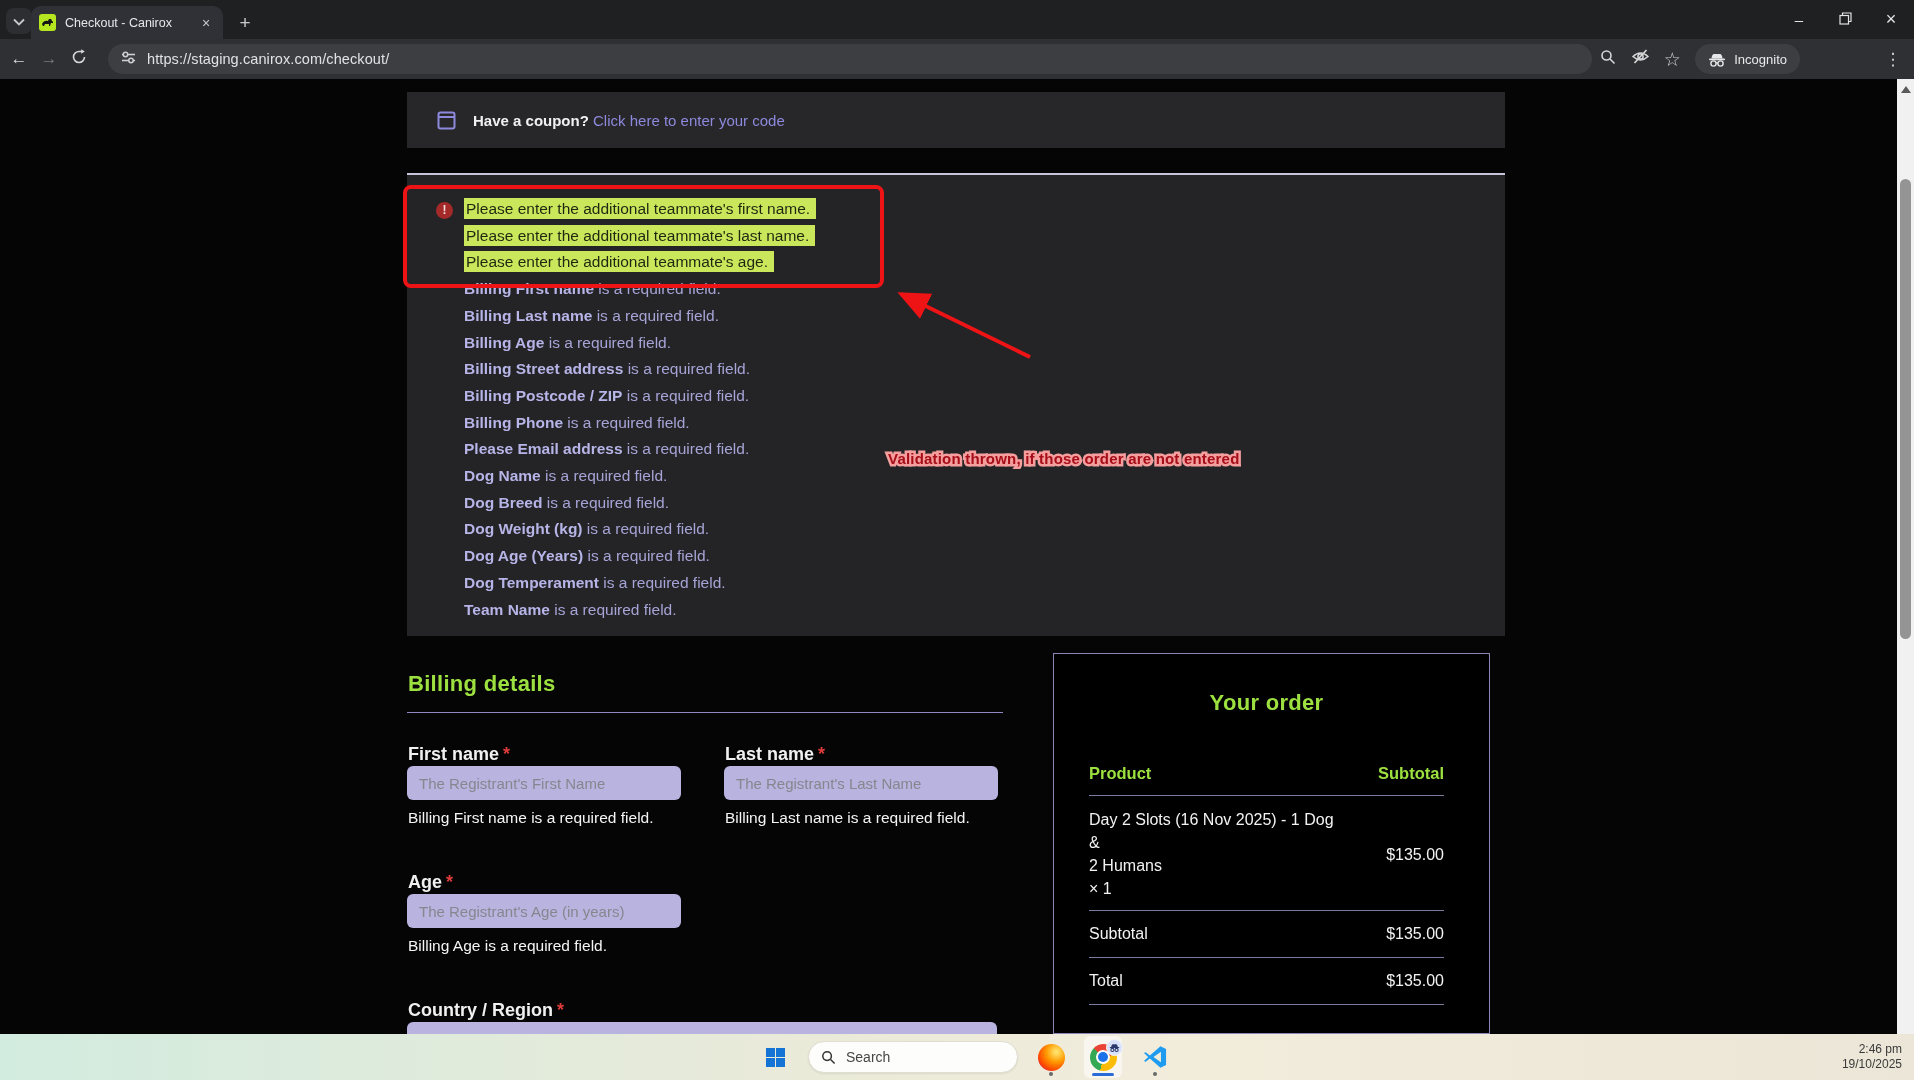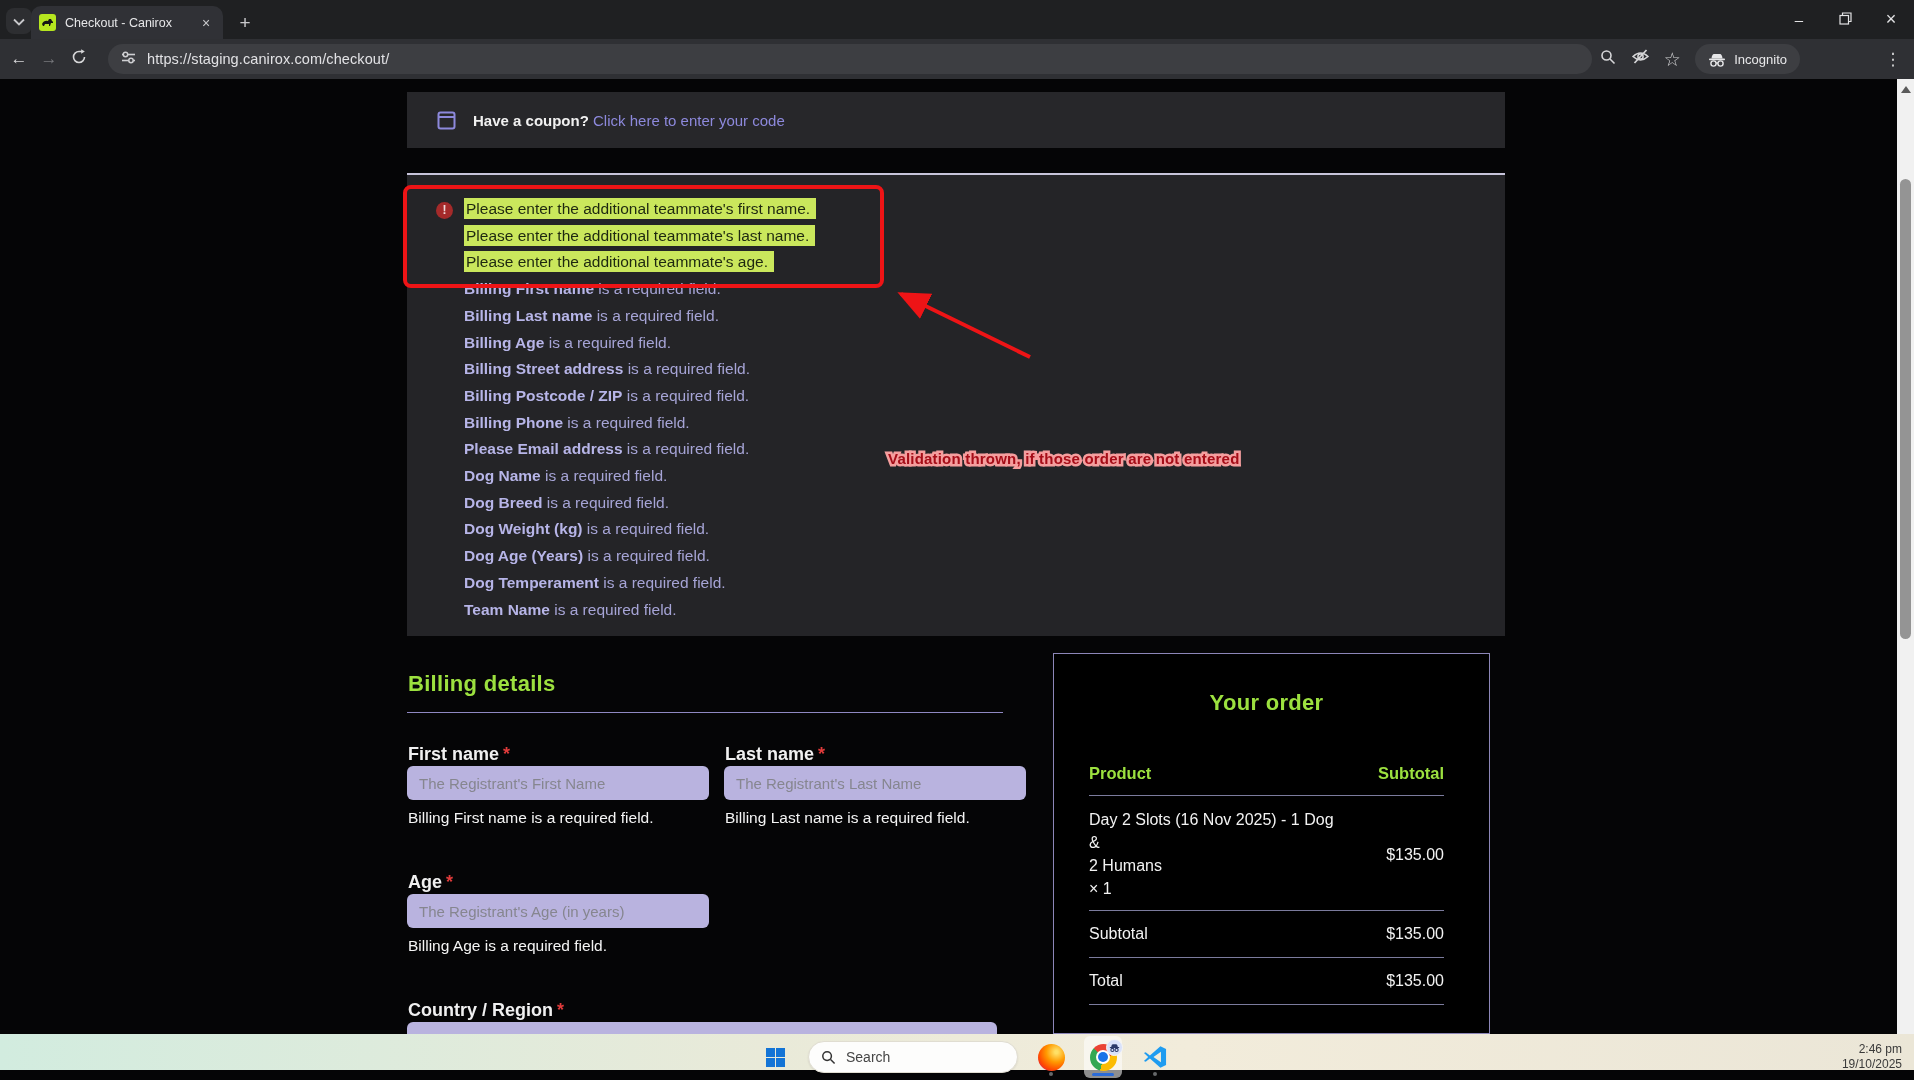--- a/index.html
+++ b/index.html
@@ -45,42 +45,42 @@
   
   .anno-box { position:absolute; left:403px; top:106px; width:481px; height:103px; border:4px solid #ee1416; border-radius:8px; }
   .anno-label { position:absolute; left:888px; top:371px; font-size:15px; font-weight:bold; color:#a50d18; -webkit-text-stroke:5px #f59e9e; paint-order:stroke fill; letter-spacing:0.2px; }
   .anno-svg { position:absolute; left:0; top:0; width:1914px; height:955px; pointer-events:none; }
 
   
   .billing-title { position:absolute; left:408px; top:592px; font-size:22px; font-weight:bold; color:#9ce13f; letter-spacing:0.3px; }
   .billing-rule { position:absolute; left:407px; top:633px; width:596px; height:1px; background:#8f88c2; }
   .f-label { position:absolute; font-size:18px; font-weight:bold; color:#f0f0f0; }
   .f-label .req { color:#e03b3b; margin-left:4px; }
-  .f-input { position:absolute; width:302px; height:34px; background:#b9b3df; border:none; border-radius:6px; padding:0 12px; font-size:15px; color:#2b2b33; font-family:"Liberation Sans",sans-serif; outline:none; }
+  .f-input { position:absolute; width:274px; height:34px; background:#b9b3df; border:none; border-radius:6px; padding:0 12px; font-size:15px; color:#2b2b33; font-family:"Liberation Sans",sans-serif; outline:none; }
   .f-input::placeholder { color:#86868f; opacity:1; }
   .f-msg { position:absolute; font-size:15.5px; color:#f4f4f4; }
   .country-select { position:absolute; left:407px; top:943px; width:590px; height:34px; background:#b9b3df; border-radius:6px; }
 
   
   .order-panel { position:absolute; left:1053px; top:574px; width:437px; height:381px; background:#000; border:1px solid #8c86b8; padding:0 45px 0 35px; }
   .order-title { margin-top:36px; font-size:22px; font-weight:bold; color:#9ce13f; letter-spacing:0.3px;text-align:center; }
   .order-head { display:flex; justify-content:space-between; margin-top:48px; font-size:16.5px; font-weight:bold; color:#9ce13f; }
   .o-div { height:1px; background:#7b7b9d; margin-top:12px; }
   .order-item { display:flex; justify-content:space-between; margin-top:12px; }
   .oi-name { color:#f2f2f2; font-size:16px; line-height:23px; width:250px; }
   .oi-price { color:#f2f2f2; font-size:16px; line-height:23px; align-self:center; }
   .o-row { display:flex; justify-content:space-between; color:#f2f2f2; font-size:16px; padding:14px 0; }
 
   
   .scrollbar { position:absolute; right:0; top:79px; width:17px; height:955px; background:#f1f1f1; }
   .sb-up { position:absolute; left:3.5px; top:7px; width:0; height:0; border-left:5px solid transparent; border-right:5px solid transparent; border-bottom:7px solid #5a5a5a; }
   .sb-thumb { position:absolute; left:3px; top:100px; width:11px; height:460px; background:#949494; border-radius:6px; }
 
   
-  .taskbar { position:absolute; left:0; top:1034px; width:1914px; height:36px; background:linear-gradient(90deg,#d2ecdf 0%, #e9ead9 40%, #f2ecdb 62%, #ebe6d7 100%); }
+  .taskbar { position:absolute; left:0; top:1034px; width:1914px; height:46px; background:linear-gradient(90deg,#d2ecdf 0%, #e9ead9 40%, #f2ecdb 62%, #ebe6d7 100%); }
   .tb-center { position:absolute; left:756px; top:0; height:46px; display:flex; align-items:center; gap:14px; }
   .start-grid { width:19px; height:19px; display:grid; grid-template-columns:9px 9px; grid-template-rows:9px 9px; gap:1.5px; }
   .start-grid i { background:#1374d6; }
   .search-pill { width:210px; height:32px; background:#fdfdfc; border:1px solid #e0ddd1; border-radius:17px; display:flex; align-items:center; padding:0 12px; gap:10px; box-shadow:0 1px 2px rgba(0,0,0,0.08); }
   .search-pill span { color:#454545; font-size:14px; }
   .tb-app { position:relative; width:38px; height:42px; display:flex; align-items:center; justify-content:center; }
   .tb-app .run-dot { position:absolute; bottom:2px; left:50%; transform:translateX(-50%); width:4px; height:4px; border-radius:2px; background:#66686a; }
   .tb-app.active { background:rgba(255,255,255,0.55); border-radius:6px; }
   .tb-app.active .run-bar { position:absolute; bottom:2px; left:50%; transform:translateX(-50%); width:22px; height:3px; border-radius:2px; background:#2b6bd8; }
   .firefox-ico { width:27px; height:27px; border-radius:50%; background:radial-gradient(circle at 68% 30%, #ffe066 6%, #ff9a00 38%, #ff4a00 68%, #c4007f 100%); }

